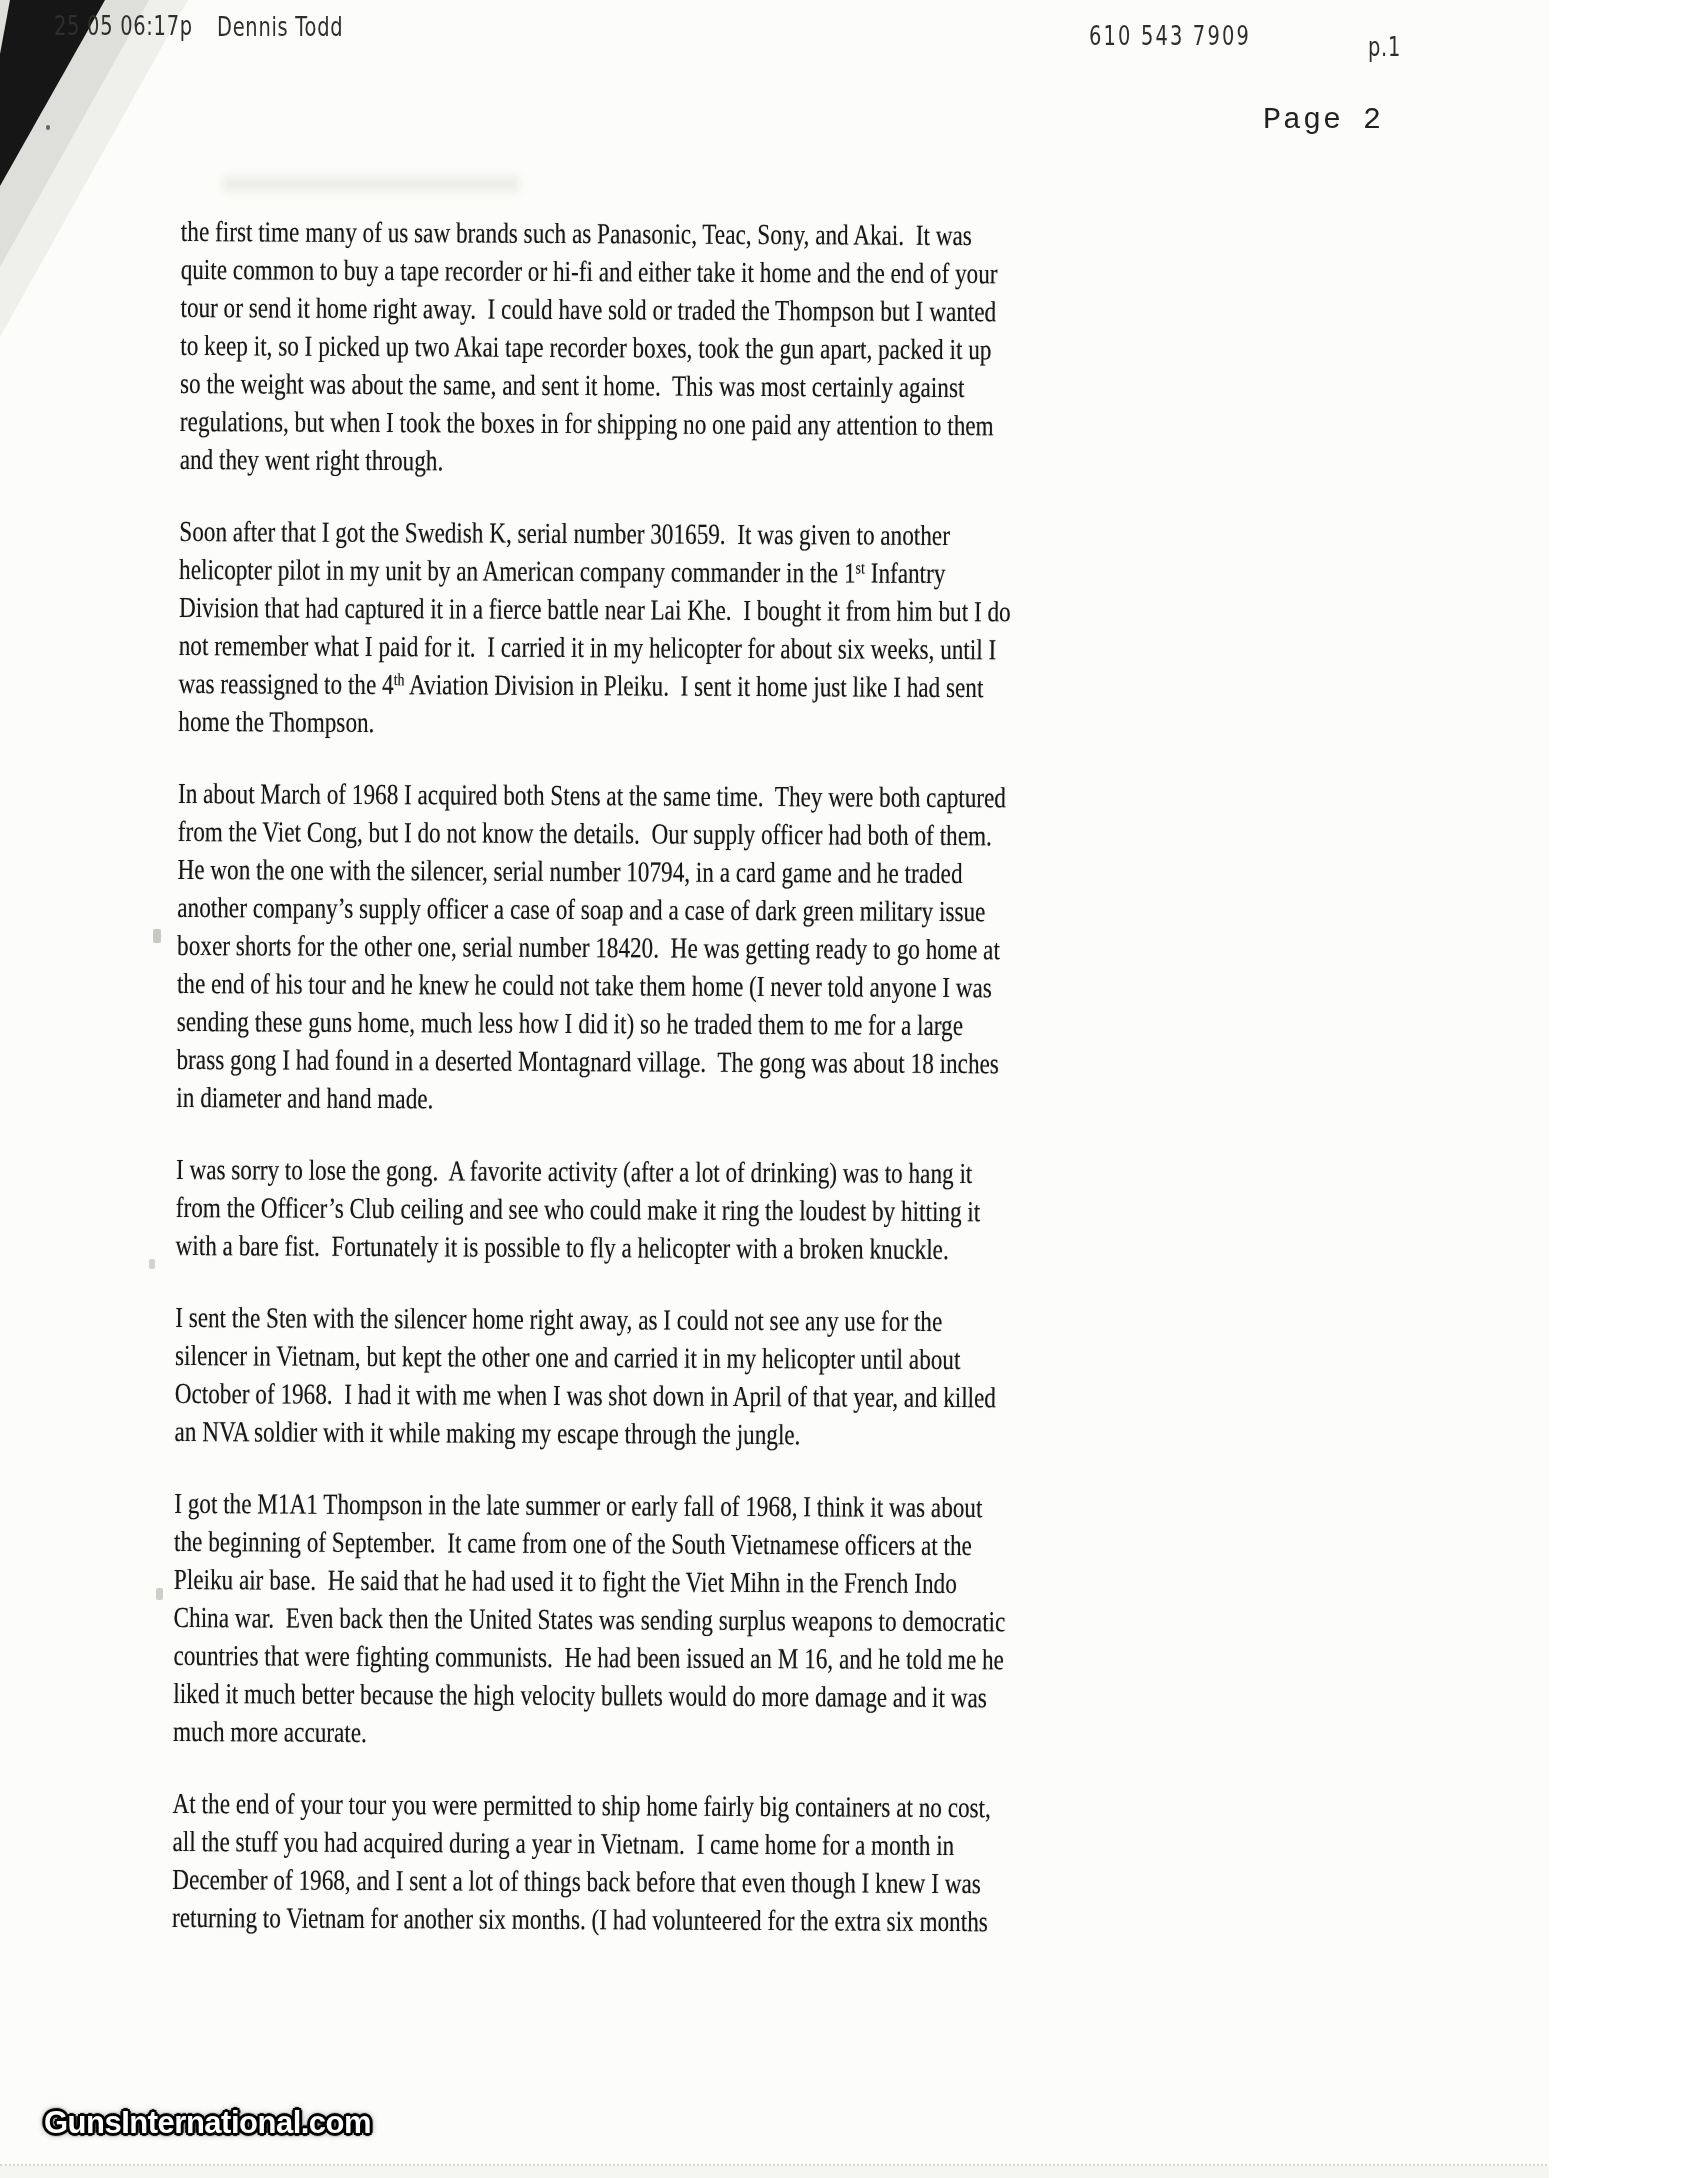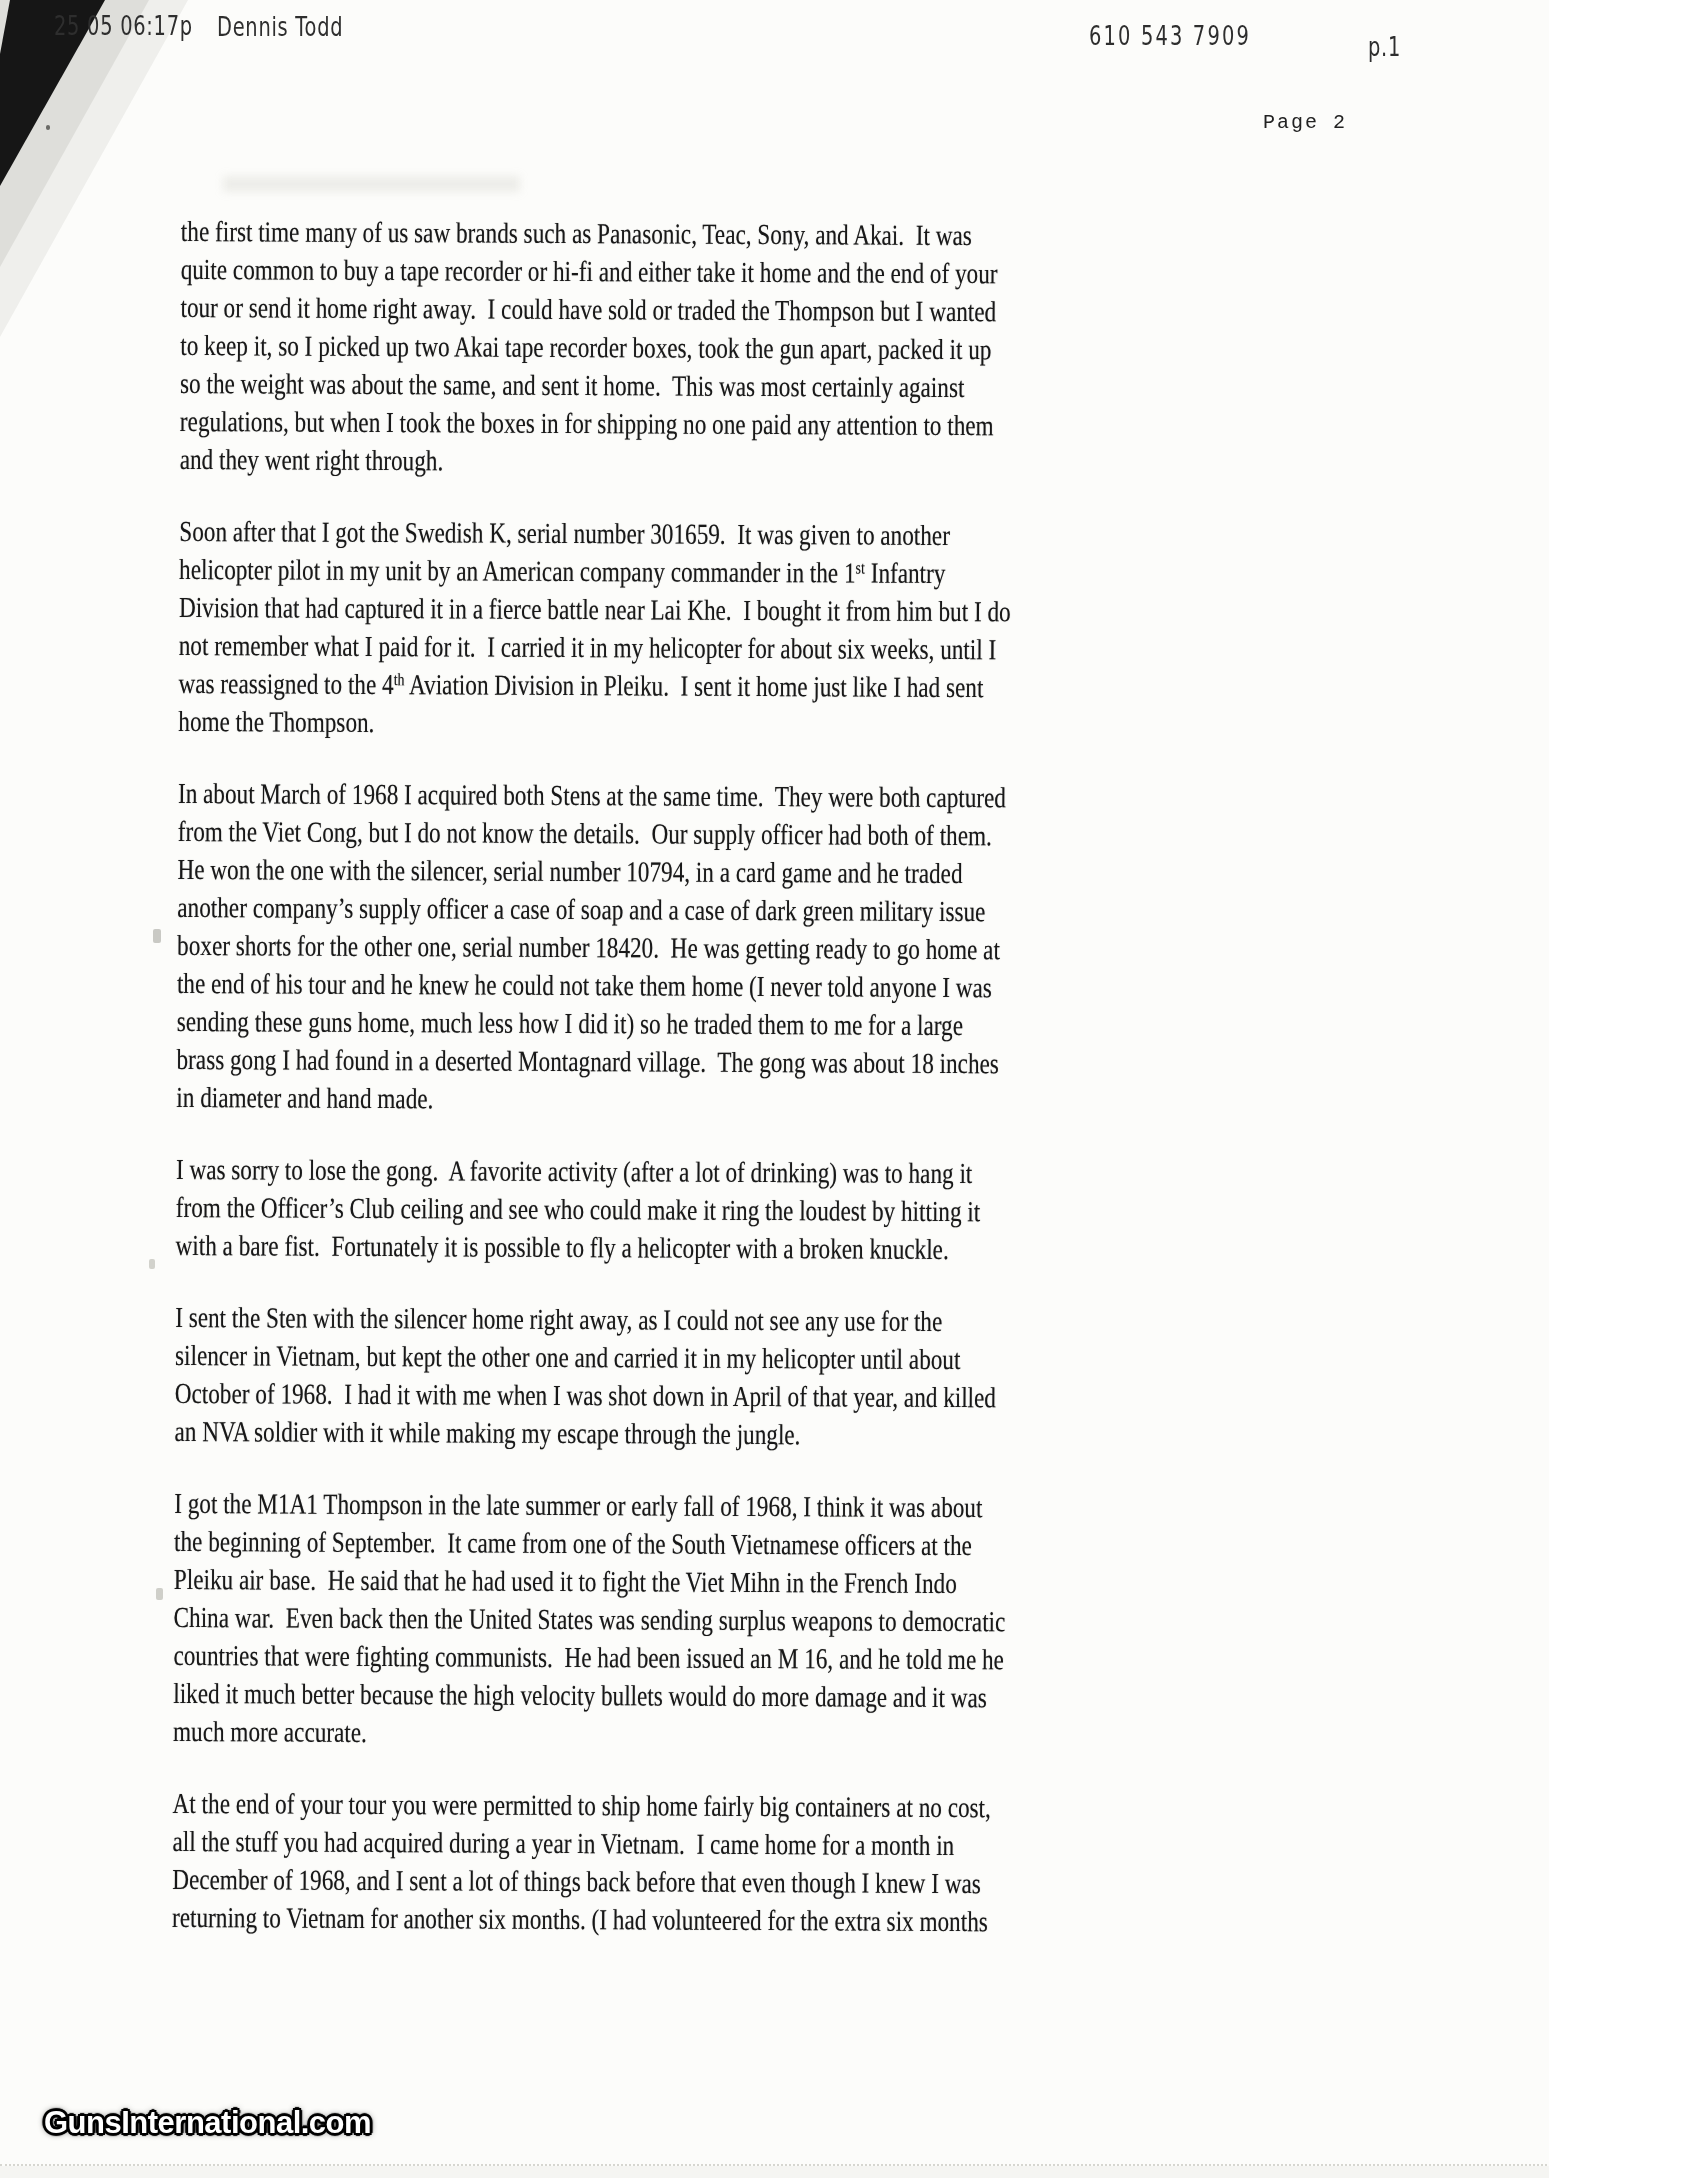--- a/index.html
+++ b/index.html
@@ -40,23 +40,23 @@
     white-space: pre;
     letter-spacing: 1px;
   }
   .fh-time   { left: 54px;   top: 10px; }
   .fh-sender { left: 217px;  top: 11px; }
   .fh-phone  { left: 1089px; top: 20px; letter-spacing: 3px; }
   .fh-p1     { left: 1368px; top: 31px; }
 
   .page-label {
     position: absolute;
-    left: 1263px; top: 111px;
+    left: 1263px; top: 103px;
     font-family: "Liberation Mono", monospace;
-    font-size: 20px;
+    font-size: 30px;
     color: #222;
     letter-spacing: 2px;
     white-space: pre;
   }
 
   
   .letter-body {
     position: absolute;
     left: 181px;
     top: 212px;

